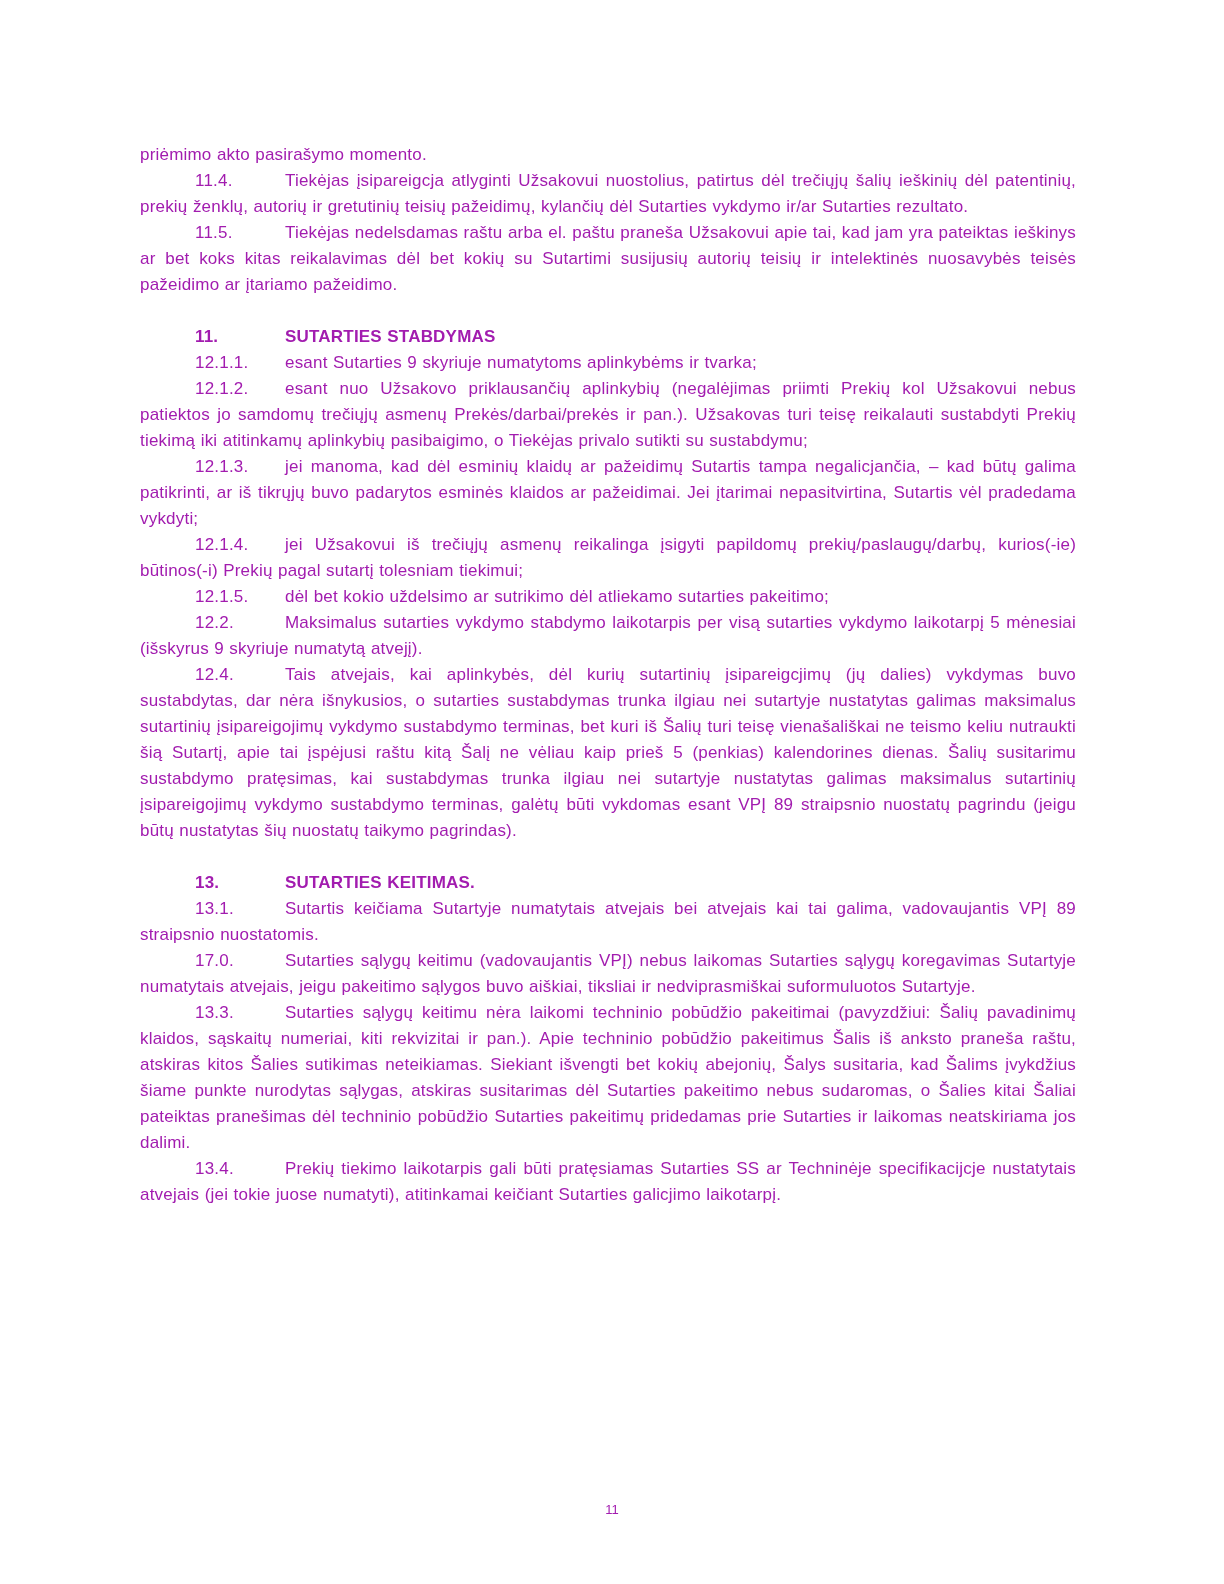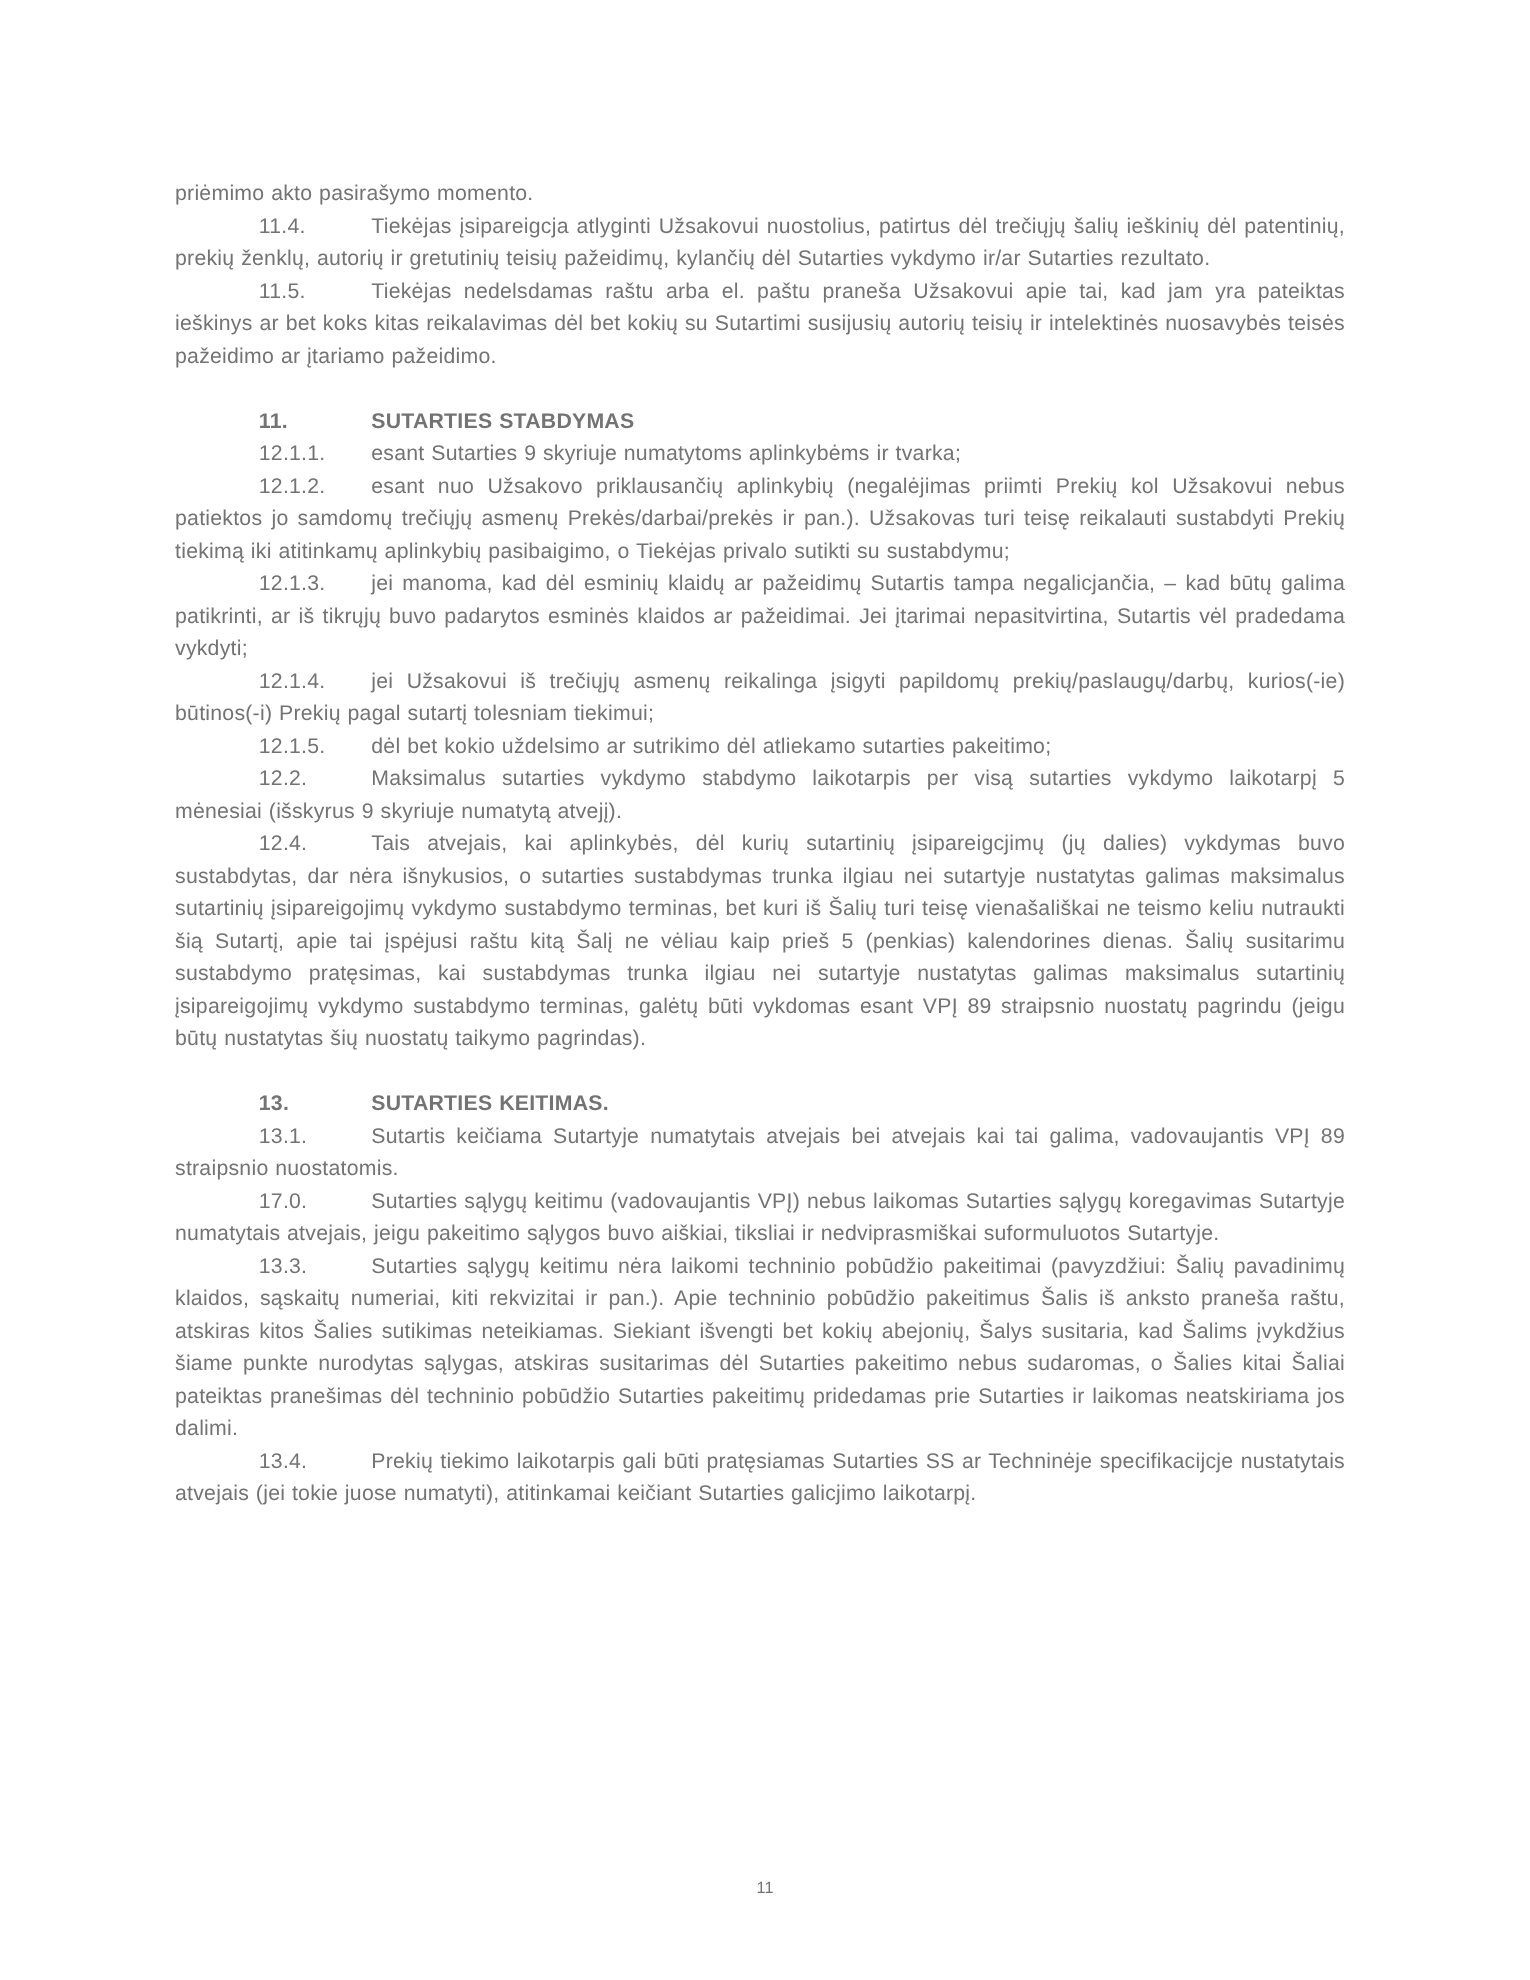--- a/index.html
+++ b/index.html
@@ -6,21 +6,21 @@
     margin: 0;
     padding: 0;
     background: #ffffff;
   }
   .page {
     position: relative;
     width: 1224px;
     height: 1584px;
     background: #ffffff;
     font-family: "Liberation Sans", sans-serif;
-    color: #737373;
+    color: #a21caf;
     overflow: hidden;
   }
   .doc-body {
     position: absolute;
     left: 140px;
     top: 142px;
     width: 936px;
     font-size: 17px;
     line-height: 26px;
     text-align: justify;
@@ -31,21 +31,20 @@
     margin: 0;
     text-indent: 55px;
   }
   .para.no-indent {
     text-indent: 0;
   }
   .para .num {
     display: inline-block;
     text-indent: 0;
     min-width: 90px;
-    margin-left: 12px;
   }
   .para.heading {
     font-weight: bold;
     margin-top: 26px;
     text-align: left;
   }
   .page-number {
     position: absolute;
     left: 0;
     right: 0;

